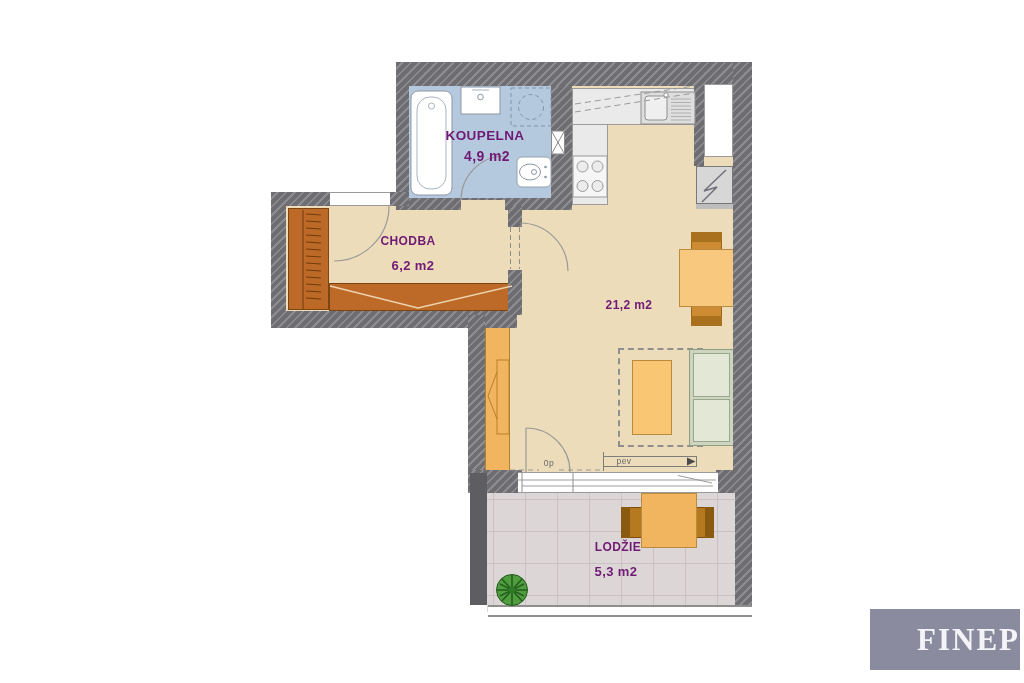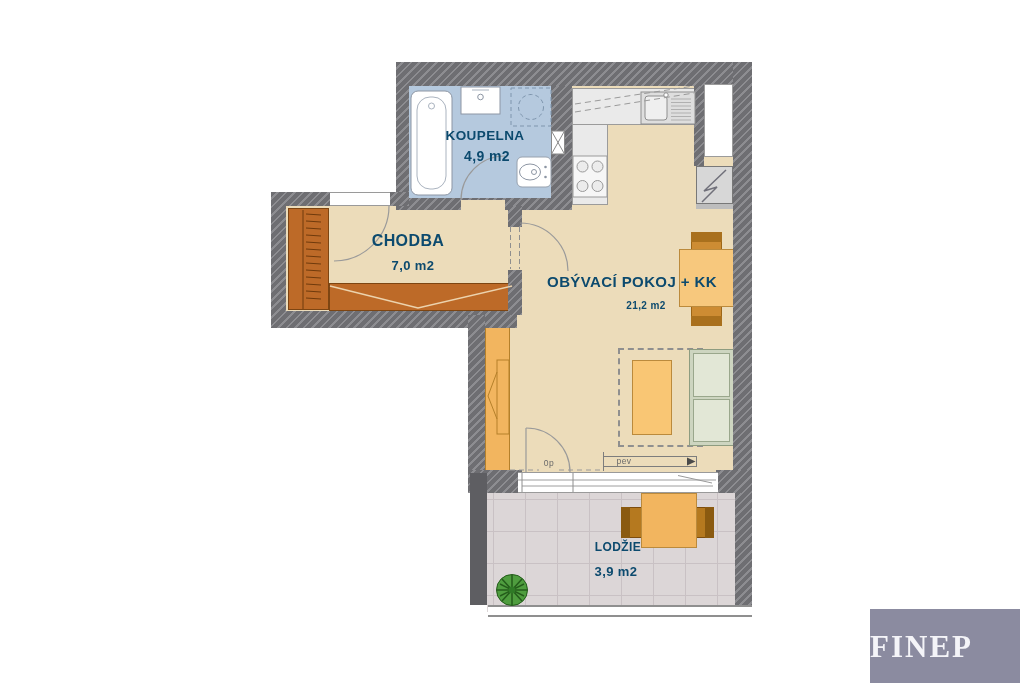--- a/index.html
+++ b/index.html
@@ -9,24 +9,24 @@
   .wall{position:absolute;background:repeating-linear-gradient(135deg,#6e6e72 0,#6e6e72 4px,#8d8d91 4px,#8d8d91 6px);}
   .wall-solid{position:absolute;background:#5e5e62;}
   .floor{position:absolute;background:#ecdcba;}
   .floor-bath{position:absolute;background:#b5c9de;}
   .floor-lodzie{position:absolute;background:#dcd6d7;
       background-image:linear-gradient(#c9c1c4 1px,transparent 1px),
                        linear-gradient(90deg,#c9c1c4 1px,transparent 1px);
       background-size:32px 32px;background-position:6px 6px;}
   .counter{position:absolute;background:#eaeaea;border:1px solid #9b9b9b;box-sizing:border-box;}
   .white-open{position:absolute;background:#ffffff;border-top:1px solid #9a9a9a;border-bottom:1px solid #9a9a9a;box-sizing:border-box;}
-  .label{position:absolute;transform:translate(-50%,-50%);color:#0c4a6e;letter-spacing:.4px;white-space:nowrap;}
+  .label{position:absolute;transform:translate(-50%,-50%);color:#701a75;letter-spacing:.4px;white-space:nowrap;}
   .furn{position:absolute;box-sizing:border-box;}
-  #logo{position:absolute;left:870px;top:609px;width:150px;height:75px;background:#8b8ba0;
-        display:flex;align-items:center;justify-content:flex-start;}
+  #logo{position:absolute;left:870px;top:609px;width:150px;height:61px;background:#8b8ba0;
+        display:flex;align-items:center;justify-content:flex-end;}
   #logo span{font-family:"Liberation Serif",serif;font-weight:bold;font-size:31px;
              letter-spacing:2px;color:#f4f4f8;}
   svg{position:absolute;left:0;top:0;}
 </style>
 </head>
 <body>
 
 <div id="stage">
 
   <div class="floor-bath" style="left:409px;top:83px;width:142px;height:117px;"></div>
@@ -165,28 +165,27 @@
     <g>
       <circle cx="512" cy="590" r="15.5" fill="#4f9d3f" stroke="#245c1b"></circle>
       <path d="M512 575 L512 605 M497 590 L527 590 M502 579 L522 601 M522 579 L502 601 M500 596 L524 584 M500 584 L524 596" stroke="#245c1b" stroke-width="1.5" fill="none"></path>
       <circle cx="512" cy="590" r="3.5" fill="#2f7a26"></circle>
     </g>
   </svg>
 
   <div class="label" style="left:485px;top:135px;font-size:13.5px;font-weight:600;">KOUPELNA</div>
   <div class="label" style="left:487px;top:156px;font-size:14px;font-weight:600;">4,9 m2</div>
 
-  <div class="label" style="left:408px;top:241px;font-size:16px;font-weight:600;">CHODBA</div>
-  <div class="label" style="left:413px;top:265px;font-size:13px;font-weight:600;">7,0 m2</div>
+  <div class="label" style="left:408px;top:241px;font-size:12px;font-weight:600;">CHODBA</div>
+  <div class="label" style="left:413px;top:265px;font-size:13px;font-weight:600;">6,2 m2</div>
 
-  <div class="label" style="left:632px;top:281px;font-size:15px;font-weight:600;">OBÝVACÍ POKOJ + KK</div>
-  <div class="label" style="left:646px;top:305px;font-size:10px;font-weight:600;">21,2 m2</div>
+  <div class="label" style="left:629px;top:305px;font-size:12px;font-weight:600;">21,2 m2</div>
 
   <div class="label" style="left:618px;top:547px;font-size:12px;font-weight:600;">LODŽIE</div>
-  <div class="label" style="left:616px;top:571px;font-size:13px;font-weight:600;">3,9 m2</div>
+  <div class="label" style="left:616px;top:571px;font-size:13px;font-weight:600;">5,3 m2</div>
 
   <div class="label" style="left:549px;top:463px;font-size:8.5px;color:#6a6a6a;">0p</div>
   <div class="label" style="left:624px;top:461px;font-size:8.5px;color:#6a6a6a;">pev</div>
 
   <div id="logo">
     <span>FINEP</span>
   </div>
 
 </div>
 

